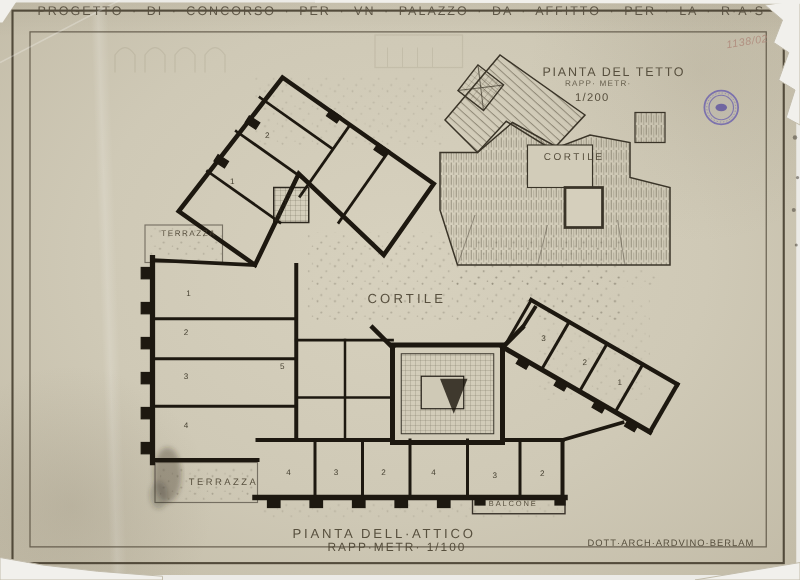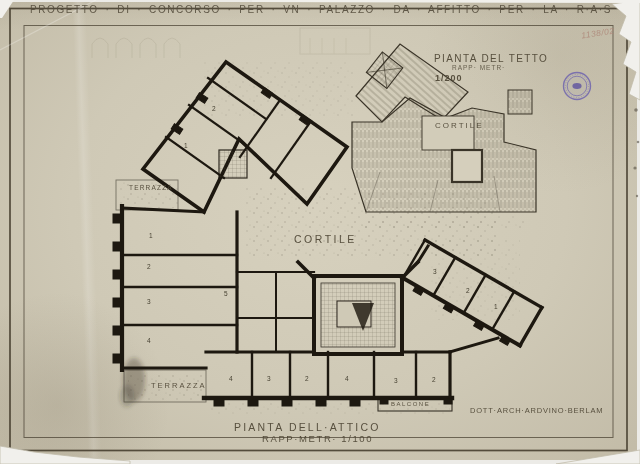--- a/index.html
+++ b/index.html
@@ -203,31 +203,31 @@
       <circle cx="637" cy="196" r="1.2"></circle>
   </g>
 </svg>
 
 <div id="title" class="lbl">PROGETTO · DI · CONCORSO · PER · VN · PALAZZO · DA · AFFITTO · PER · LA · R·A·S</div>
 
 <div class="lbl" id="archive-number">1138/02</div>
 
 <div class="lbl" style="left:434px;top:53px;font-size:10px;letter-spacing:1.4px;">PIANTA DEL TETTO</div>
 <div class="lbl" style="left:452px;top:64px;font-size:6.5px;letter-spacing:1px;opacity:.8;">RAPP· METR·</div>
-<div class="lbl" style="left:435px;top:73px;font-size:9px;letter-spacing:1px;font-weight:bold;">1/200</div>
+<div class="lbl" style="left:460px;top:73px;font-size:9px;letter-spacing:1px;">1/200</div>
 <div class="lbl" style="left:435px;top:121px;font-size:8px;letter-spacing:2px;">CORTILE</div>
 
 <div class="lbl" style="left:294px;top:233px;font-size:10.5px;letter-spacing:2.5px;">CORTILE</div>
 <div class="lbl" style="left:129px;top:184px;font-size:6.5px;letter-spacing:1.2px;">TERRAZZA</div>
 <div class="lbl" style="left:151px;top:381px;font-size:7.5px;letter-spacing:2px;">TERRAZZA</div>
 <div class="lbl" style="left:391px;top:401px;font-size:6px;letter-spacing:1.5px;">BALCONE</div>
 
 <div class="lbl" style="left:234px;top:421px;font-size:10.5px;letter-spacing:2.2px;">PIANTA DELL·ATTICO</div>
 <div class="lbl" style="left:262px;top:433px;font-size:9.5px;letter-spacing:1.6px;">RAPP·METR· 1/100</div>
-<div class="lbl" style="left:470px;top:406px;font-size:7.5px;letter-spacing:.8px;">DOTT·ARCH·ARDVINO·BERLAM</div>
+<div class="lbl" style="left:470px;top:430px;font-size:7.5px;letter-spacing:.8px;">DOTT·ARCH·ARDVINO·BERLAM</div>
 
 <div class="rn" style="left:184px;top:142px;">1</div>
 <div class="rn" style="left:212px;top:105px;">2</div>
 <div class="rn" style="left:149px;top:232px;">1</div>
 <div class="rn" style="left:147px;top:263px;">2</div>
 <div class="rn" style="left:147px;top:298px;">3</div>
 <div class="rn" style="left:147px;top:337px;">4</div>
 <div class="rn" style="left:224px;top:290px;">5</div>
 <div class="rn" style="left:229px;top:375px;">4</div>
 <div class="rn" style="left:267px;top:375px;">3</div>

